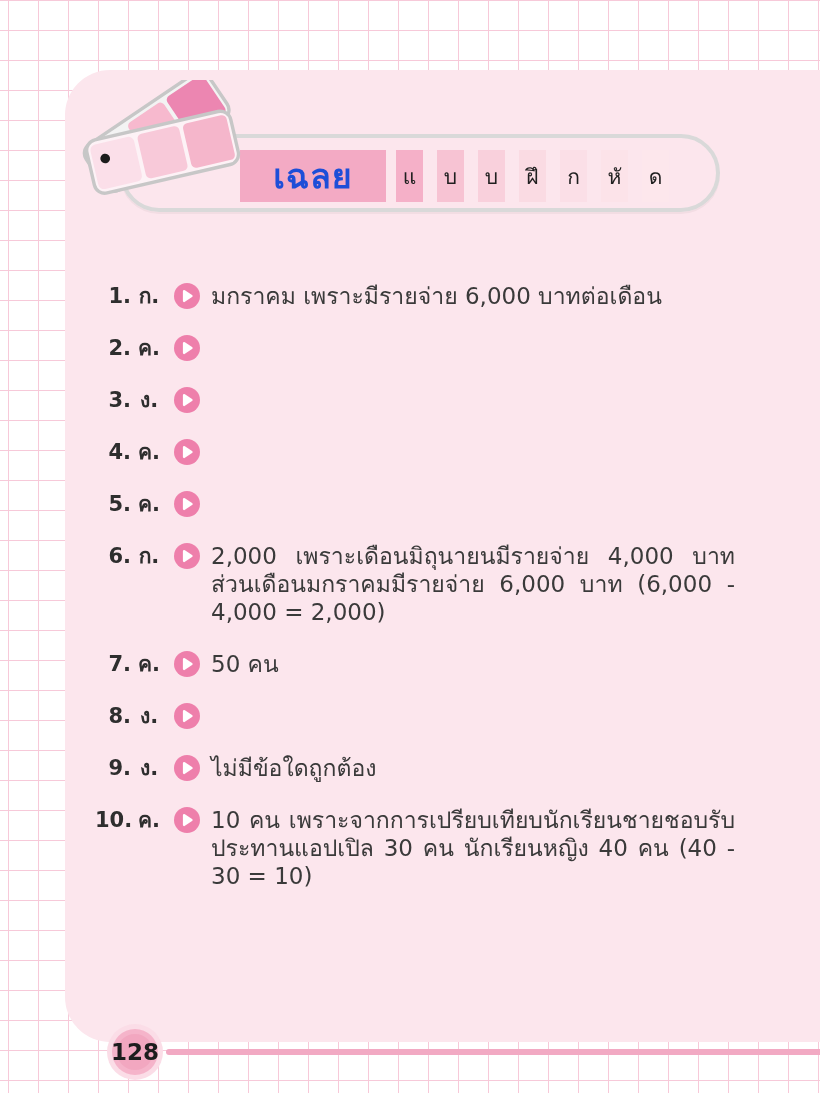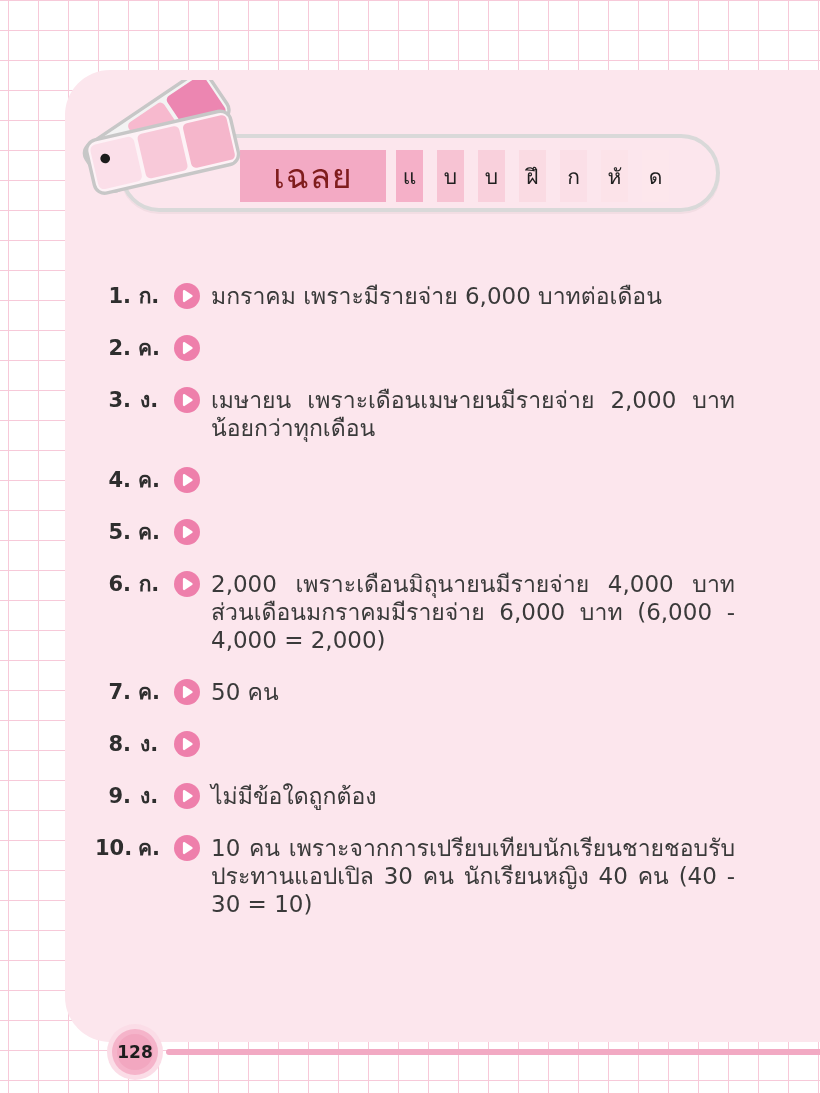--- a/index.html
+++ b/index.html
@@ -33,21 +33,21 @@
     border: 4px solid #d9d9d9;
     border-radius: 44px;
     box-shadow: 0 2px 0 rgba(0,0,0,0.04);
   }
   .title-box {
     position: absolute;
     left: 175px; top: 80px;
     width: 146px; height: 52px;
     background: #f3aac4;
     display: flex; align-items: center; justify-content: center;
-    font-size: 34px; font-weight: normal; color: #7f1d1d;
+    font-size: 34px; font-weight: bold; color: #1d4ed8;
     letter-spacing: 1px;
   }
   .letters {
     position: absolute;
     left: 331px; top: 80px;
     display: flex; gap: 14px;
   }
   .letter {
     width: 27px; height: 52px;
     display: flex; align-items: center; justify-content: center;
@@ -108,21 +108,21 @@
   .page-badge::before {
     content: ""; position: absolute; inset: 5px;
     border-radius: 50%; background: #f5b4ca;
   }
   .page-badge::after {
     content: ""; position: absolute; inset: 10px;
     border-radius: 50%; background: #f2a7c0;
   }
   .page-num {
     position: relative; z-index: 1;
-    font-size: 17px; font-weight: bold; color: #1d1d1d;
+    font-size: 23px; font-weight: bold; color: #1d1d1d;
   }
   .footer-line {
     position: absolute;
     left: 166px; top: 1049px; right: 0;
     height: 6px;
     background: #f2a9c3;
     border-radius: 3px 0 0 3px;
   }
 </style>
 </head>
@@ -184,21 +184,20 @@
           </svg></span>
     </div>
 
     <div class="row">
       <span class="num">3.</span>
       <span class="choice">ง.</span>
       <span class="play"><svg width="26" height="26" viewBox="0 0 24 24">
             <circle cx="12" cy="12" r="12" fill="#ee7fab"></circle>
             <path d="M9.4 7.6 L16 12 L9.4 16.4 Z" fill="#ffffff" stroke="#ffffff" stroke-width="2.4" stroke-linejoin="round"></path>
           </svg></span>
-      <p class="txt">เมษายน เพราะเดือนเมษายนมีรายจ่าย 2,000 บาท น้อยกว่าทุกเดือน</p>
     </div>
 
     <div class="row">
       <span class="num">4.</span>
       <span class="choice">ค.</span>
       <span class="play"><svg width="26" height="26" viewBox="0 0 24 24">
             <circle cx="12" cy="12" r="12" fill="#ee7fab"></circle>
             <path d="M9.4 7.6 L16 12 L9.4 16.4 Z" fill="#ffffff" stroke="#ffffff" stroke-width="2.4" stroke-linejoin="round"></path>
           </svg></span>
     </div>

